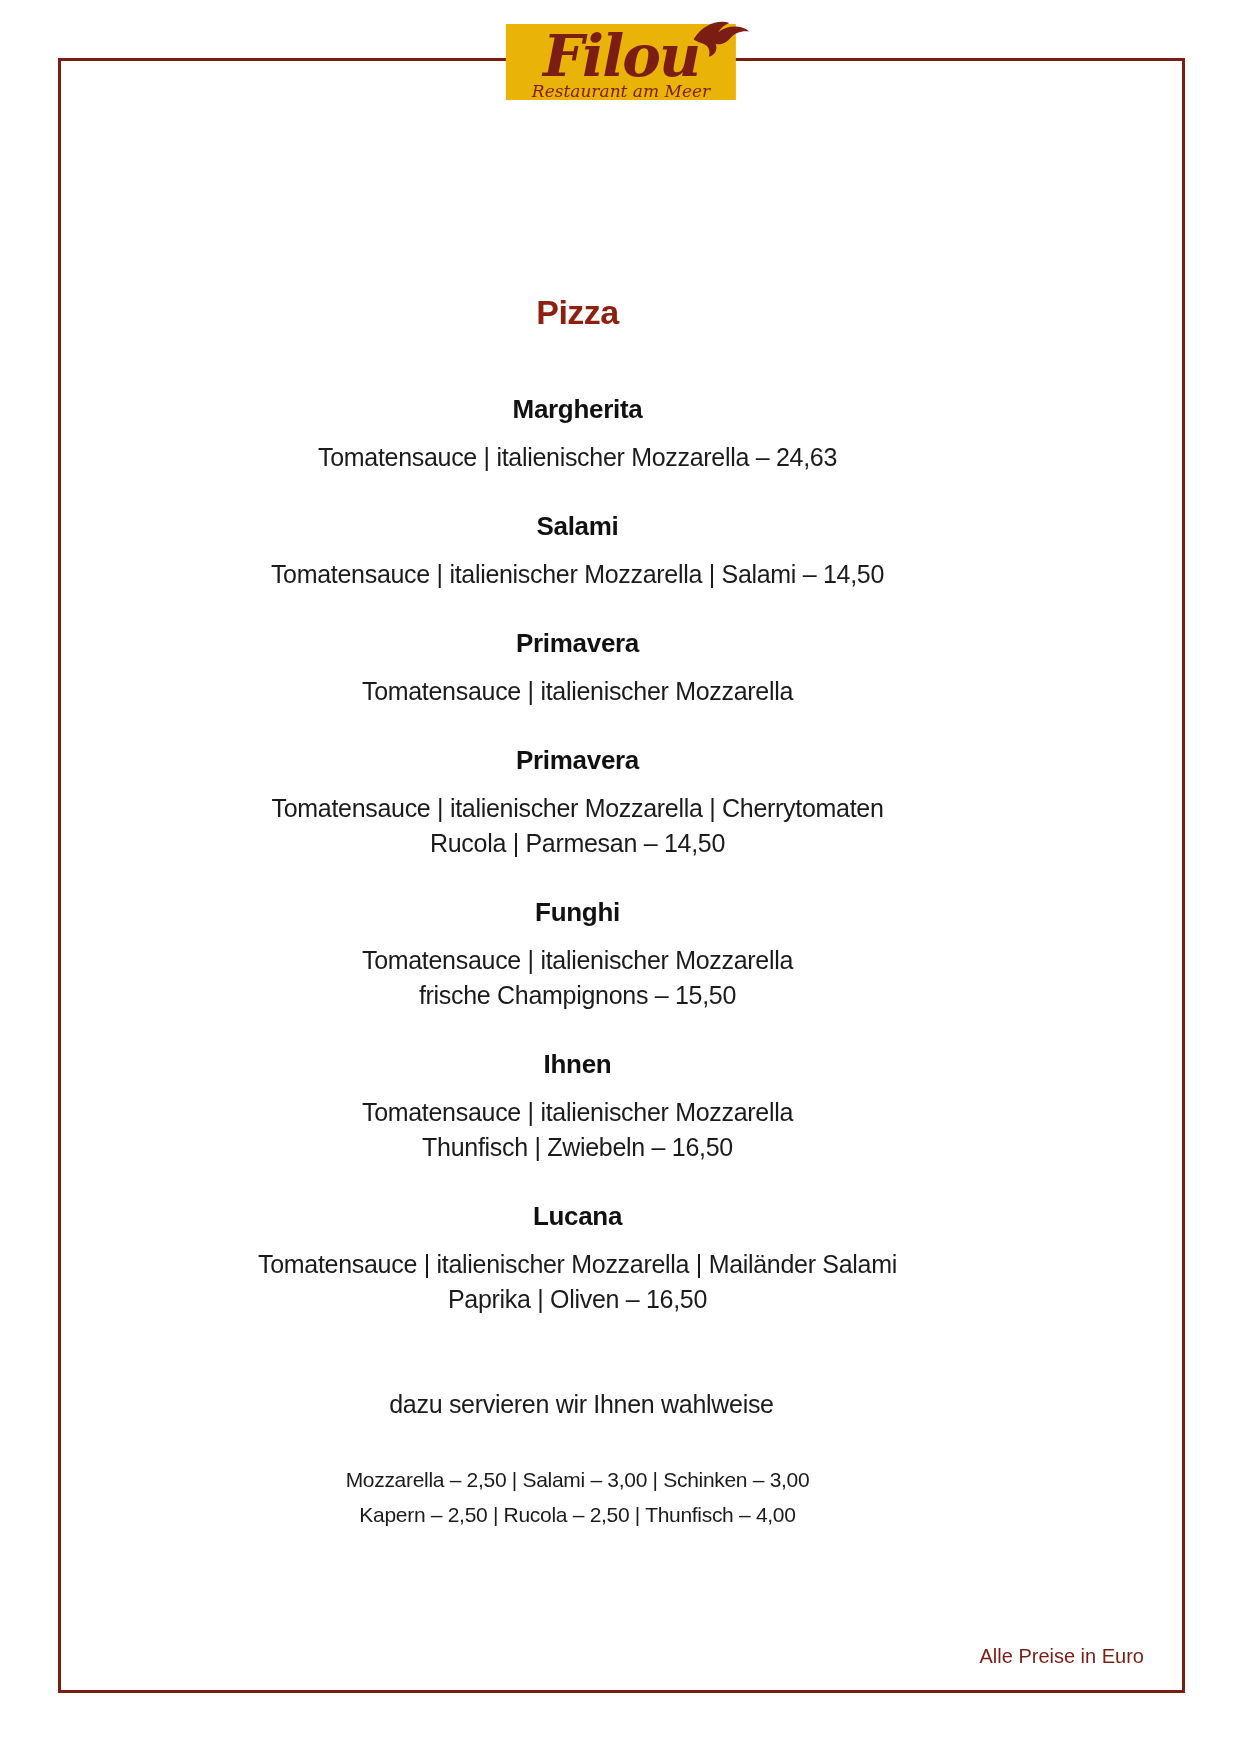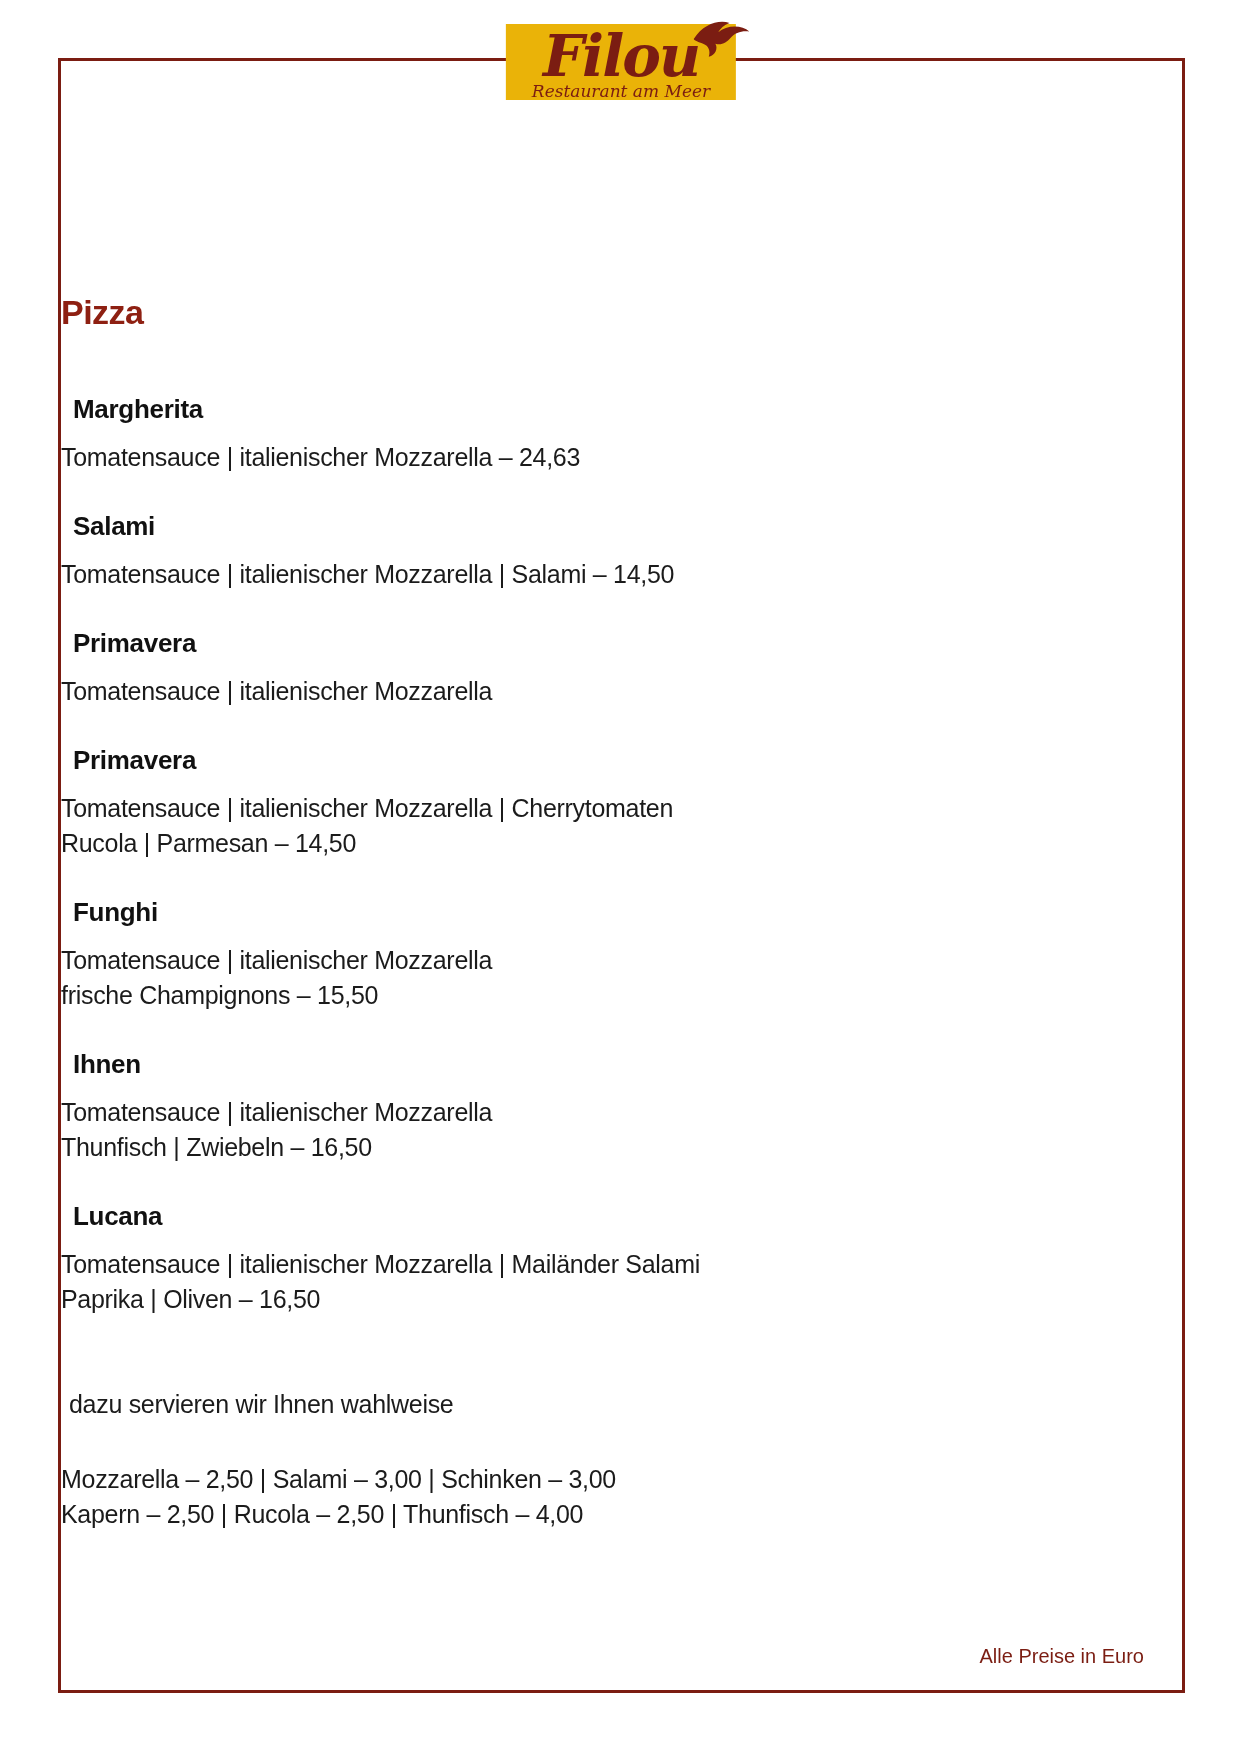--- a/index.html
+++ b/index.html
@@ -31,42 +31,42 @@
     position:absolute;right:-58px;top:-8px;width:66px;height:44px;
   }
   .gull path{fill:var(--brand);}
   .logo-sub{
     font-family:"DejaVu Serif",serif;font-style:italic;
     font-size:17px;line-height:18px;color:var(--brand);margin-top:-6px;
     white-space:nowrap;
   }
   
   .content{
-    position:absolute;left:61px;top:292px;width:1033px;
+    position:absolute;left:61px;top:292px;width:1033px;text-align:center;
   }
   .menu-title{
     font-size:34px;line-height:40px;font-weight:bold;color:var(--title);
     margin:0 0 58px 0;letter-spacing:-0.5px;
   }
   .menu-item{margin:0 0 32px 0;}
   .item-name{
     font-size:26px;line-height:38px;font-weight:bold;color:#111111;
     margin:12px;letter-spacing:-0.3px;
   }
   .item-line{
     font-size:25px;line-height:35px;color:var(--text);margin:0;
     letter-spacing:-0.3px;
   }
   .extras-intro{
     font-size:25px;line-height:35px;color:var(--text);
     margin:70px 0 0 8px;letter-spacing:-0.3px;
   }
   .extras-lines{margin:40px 0 0 0;}
   .extras-line{
-    font-size:25px;line-height:35px;color:var(--text);margin:0;
+    font-size:21px;line-height:35px;color:var(--text);margin:0;
     letter-spacing:-0.3px;
   }
   
   .price-note{
     position:absolute;right:96px;top:1643px;
     font-size:20px;line-height:26px;color:var(--brand);
   }
 </style>
 </head>
 <body style="background: rgb(255, 255, 255);">

